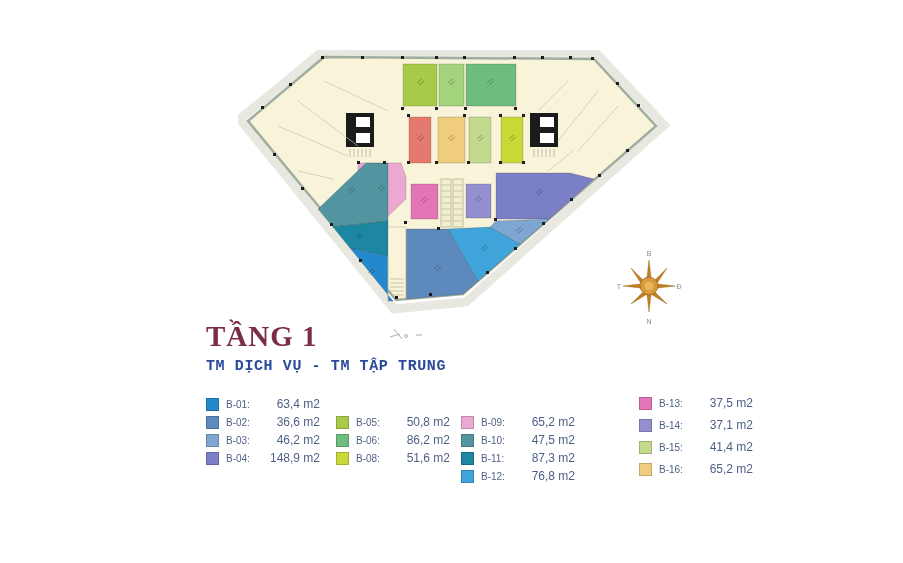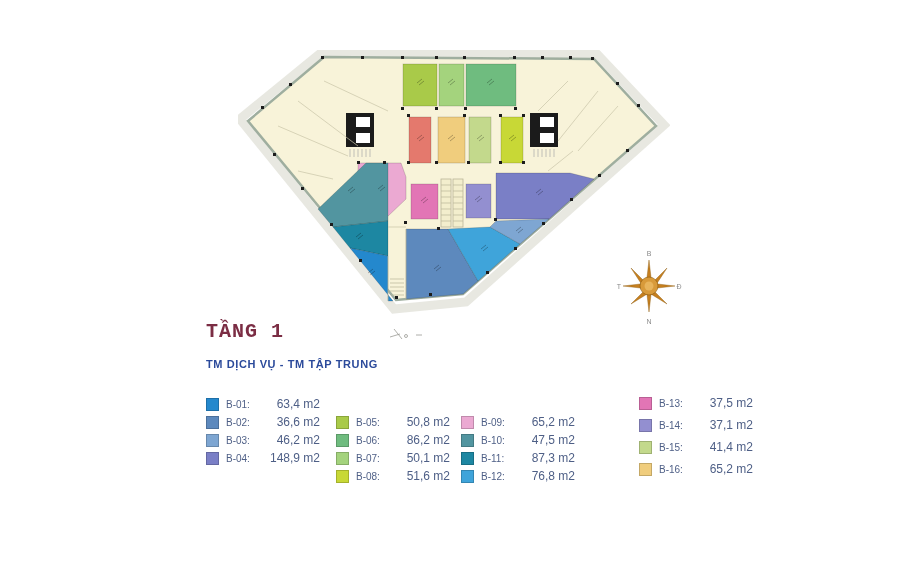--- a/index.html
+++ b/index.html
@@ -1,23 +1,23 @@
 <!DOCTYPE html>
 <html><head>
 <meta charset="utf-8">
 <style>
   html,body{margin:0;padding:0;background:#ffffff;}
   .canvas{position:relative;width:903px;height:563px;background:#ffffff;overflow:hidden;
           font-family:"Liberation Sans", sans-serif;}
   .plan-svg{position:absolute;left:238px;top:50px;width:432px;height:304px;}
   .compass-svg{position:absolute;left:616px;top:248px;width:66px;height:80px;}
   .page-title{position:absolute;left:206px;top:320px;color:#7b2d44;
-              font-family:Liberation Mono, monospace;font-weight:bold;font-size:20px;letter-spacing:1px;}
+              font-family:Liberation Serif, serif;font-weight:bold;font-size:29px;letter-spacing:1px;}
   .page-subtitle{position:absolute;left:206px;top:358px;color:#2b4a9b;
-                 font-weight:bold;font-size:11px;letter-spacing:0.6px;}
+                 font-weight:bold;font-size:15px;letter-spacing:0.6px;font-family:Liberation Mono, monospace;}
   .legend-col{position:absolute;display:flex;flex-direction:column;}
   .col1{left:206px;top:395px;}
   .col2{left:336px;top:413px;justify-content:flex-end;}
   .col3{left:461px;top:413px;}
   .col4{left:591px;top:392px;}
   .legend-row{display:flex;align-items:center;height:18px;width:114px;}
   .col4 .legend-row{height:22px;padding-left:48px;}
   .sw{width:11px;height:11px;margin-right:7px;border:1px solid rgba(0,0,0,0.18);flex:0 0 auto;}
   .lbl{color:#4e5f86;font-size:10px;width:36px;}
   .val{color:#4e5f86;font-size:12px;flex:1;text-align:right;}
@@ -213,25 +213,20 @@
       <span class="sw" style="background-color: rgb(169, 202, 73);"></span>
       <span class="lbl">B-05:</span>
       <span class="val">50,8 m2</span>
     </div>
     <div class="legend-row">
       <span class="sw" style="background-color: rgb(111, 188, 127);"></span>
       <span class="lbl">B-06:</span>
       <span class="val">86,2 m2</span>
     </div>
     <div class="legend-row">
-      <span class="sw" style="background-color: rgb(164, 211, 125);"></span>
-      <span class="lbl">B-07:</span>
-      <span class="val">50,1 m2</span>
-    </div>
-    <div class="legend-row">
       <span class="sw" style="background-color: rgb(200, 216, 54);"></span>
       <span class="lbl">B-08:</span>
       <span class="val">51,6 m2</span>
     </div>
   </div>
 
   <div class="legend-col col3">
     <div class="legend-row">
       <span class="sw" style="background-color: rgb(235, 169, 210);"></span>
       <span class="lbl">B-09:</span>

